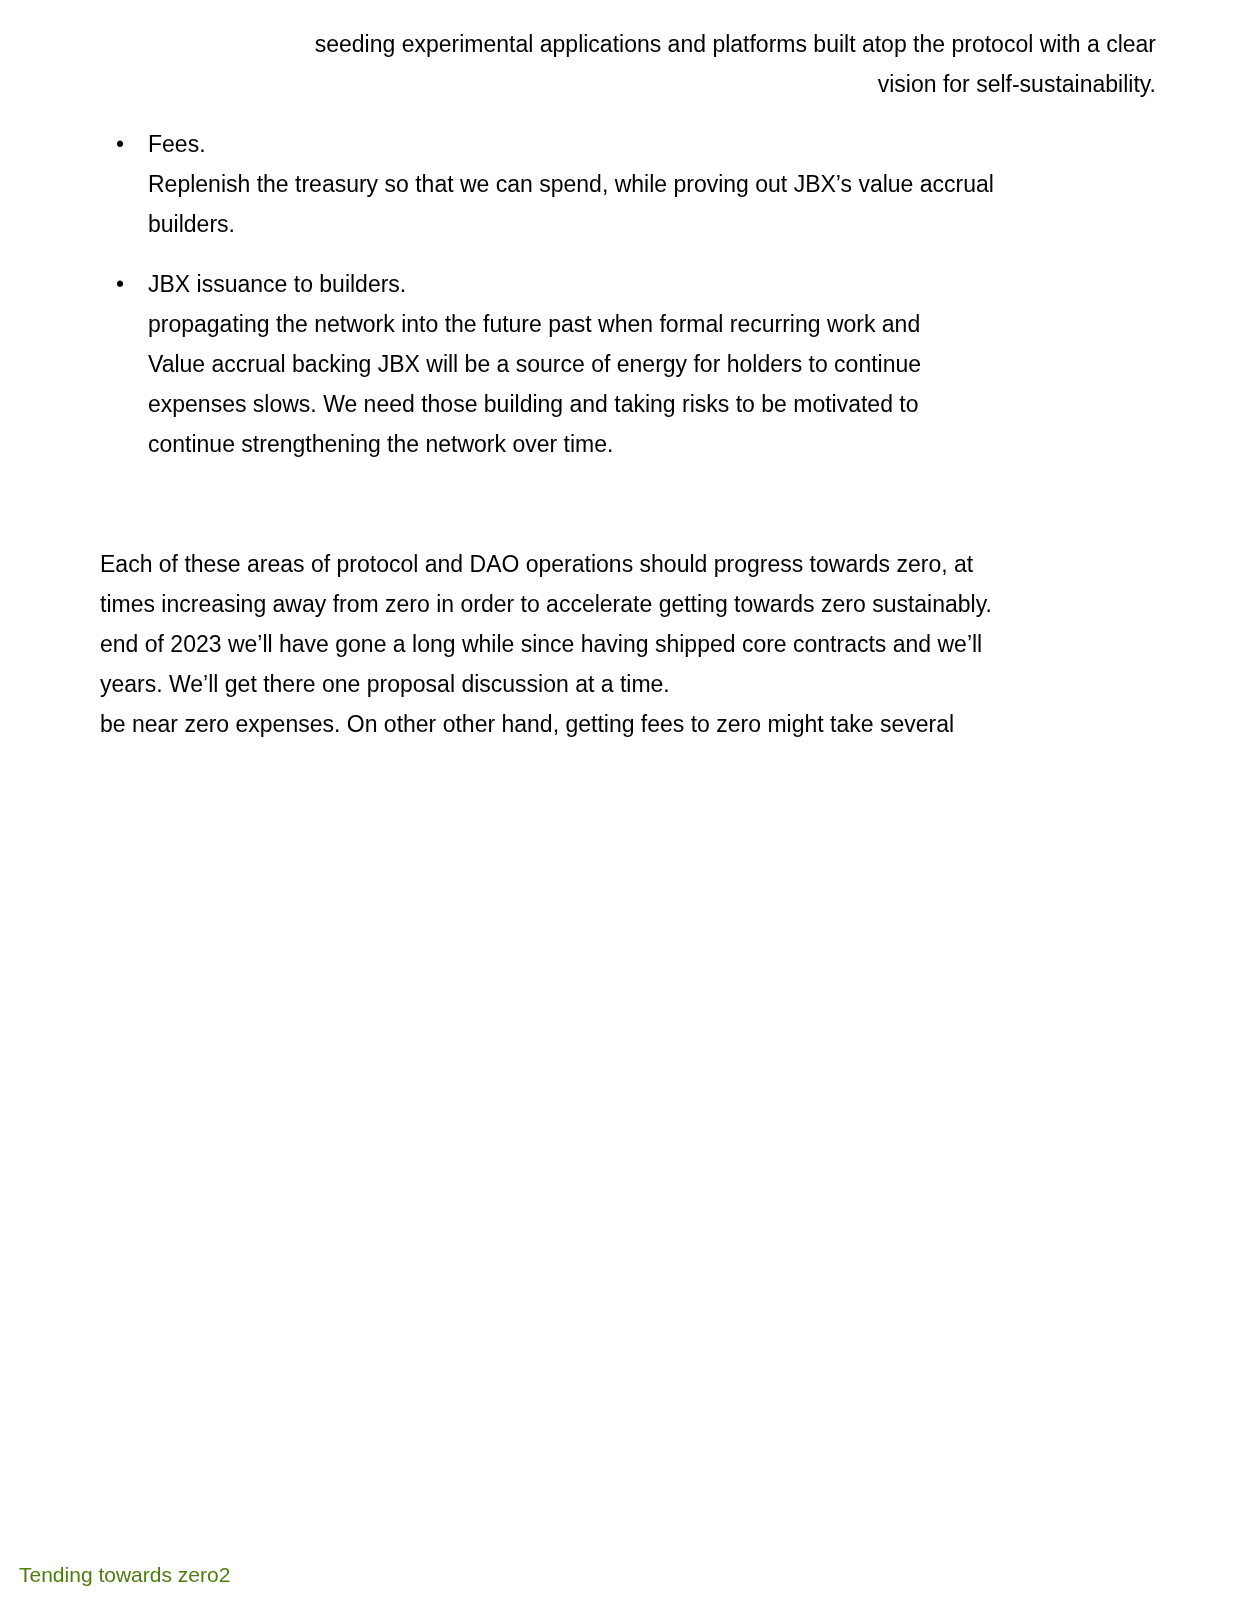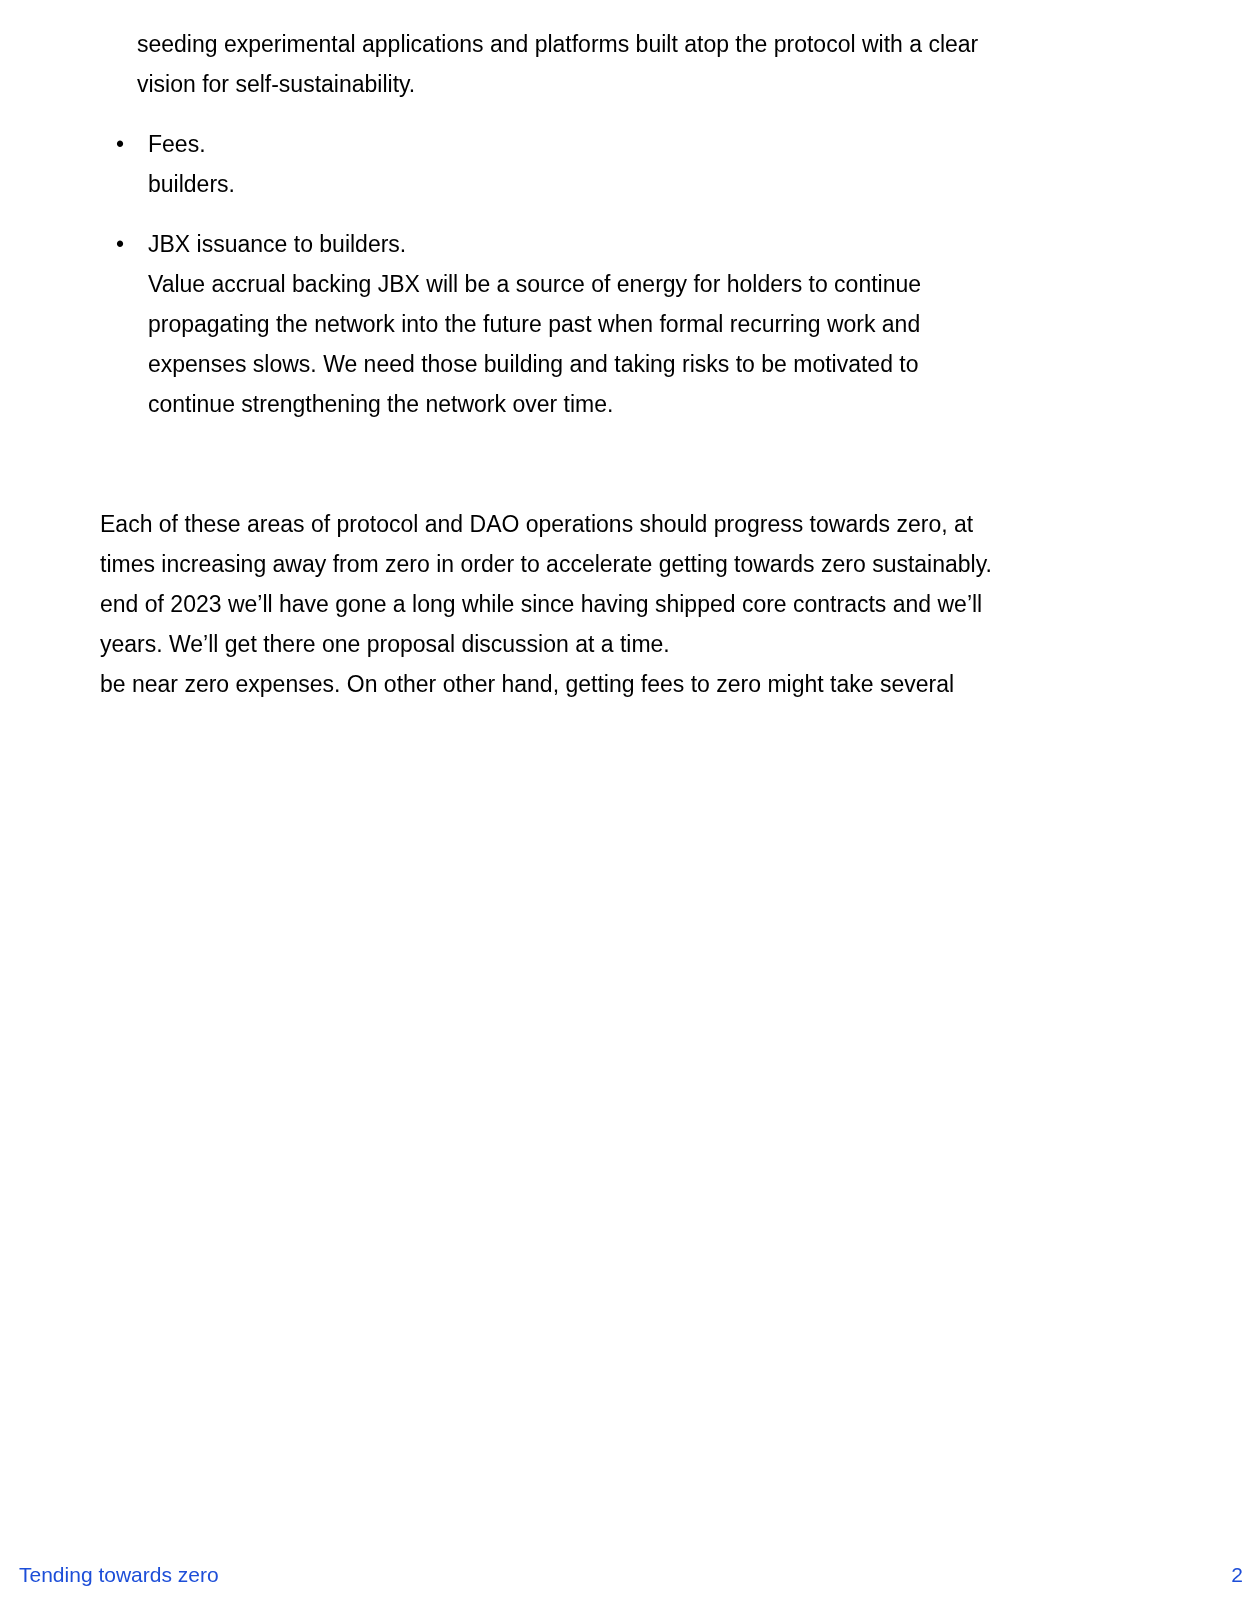--- a/index.html
+++ b/index.html
@@ -22,20 +22,21 @@
     left: 100px;
     right: 100px;
     font-size: 23px;
     line-height: 40px;
   }
   .line {
     white-space: nowrap;
   }
   .continuation {
     margin-left: 37px;
+    text-align: right;
   }
   .bullet-list {
     margin: 0;
     padding: 0;
     list-style: none;
   }
   .bullet-item {
     position: relative;
     padding-left: 48px;
     margin-top: 20px;
@@ -52,55 +53,55 @@
   }
   .body-paragraph {
     margin-top: 80px;
   }
   .footer {
     position: absolute;
     left: 19px;
     right: 13px;
     bottom: 10px;
     display: flex;
-    justify-content: space-between;
     align-items: baseline;
     font-size: 21px;
     line-height: 26px;
-    color: #1d4ed8;
+    color: #4d7c0f;
   }
 </style>
 </head>
 <body>
 
 <div class="page">
 
   <div class="content">
 
     <div class="continuation">
         <div class="line">seeding experimental applications and platforms built atop the protocol with a clear</div>
         <div class="line">vision for self-sustainability.</div>
       </div>
 
     <ul class="bullet-list">
 
       <li class="bullet-item">
         <span class="bullet-marker">•</span>
         <div class="bullet-title line">Fees.</div>
         <div>
+            <div class="line">Replenish the treasury so that we can spend, while proving out JBX’s value accrual</div>
             <div class="line">builders.</div>
           </div>
       </li>
 
       <li class="bullet-item">
         <span class="bullet-marker">•</span>
         <div class="bullet-title line">JBX issuance to builders.</div>
         <div>
+            <div class="line">propagating the network into the future past when formal recurring work and</div>
             <div class="line">Value accrual backing JBX will be a source of energy for holders to continue</div>
-            <div class="line">propagating the network into the future past when formal recurring work and</div>
             <div class="line">expenses slows. We need those building and taking risks to be motivated to</div>
             <div class="line">continue strengthening the network over time.</div>
           </div>
       </li>
 
     </ul>
 
     <div class="body-paragraph">
         <div class="line">Each of these areas of protocol and DAO operations should progress towards zero, at</div>
         <div class="line">times increasing away from zero in order to accelerate getting towards zero sustainably.</div>

